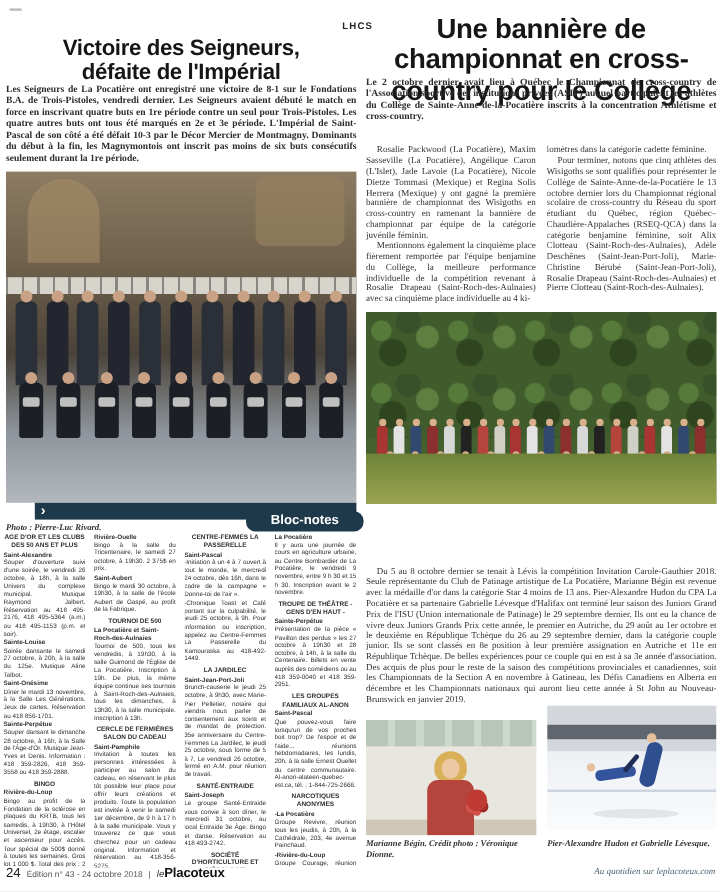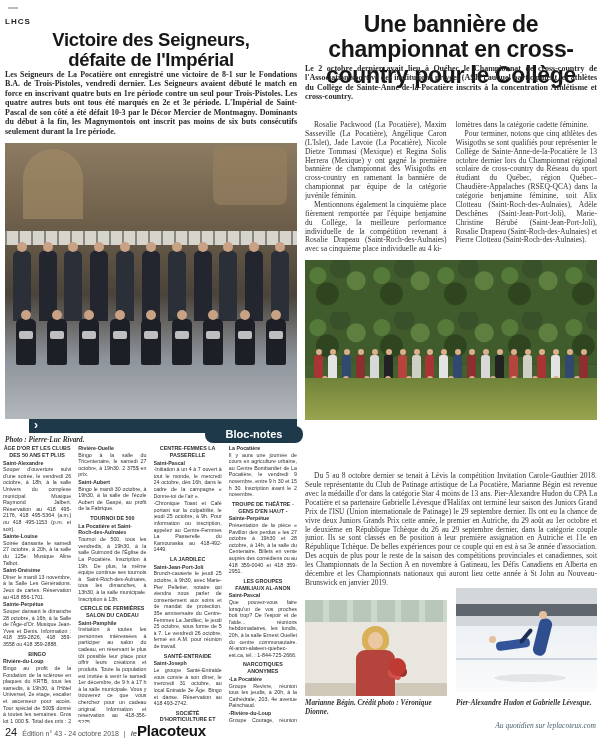--- a/index.html
+++ b/index.html
@@ -4,21 +4,21 @@
 <style>
   html,body{margin:0;padding:0;background:#e9e9e9;}
   #page{position:relative;width:600px;height:743px;background:#ffffff;overflow:hidden;
         font-family:"Liberation Serif",serif;}
   
   .h{position:absolute;margin:0;font-family:"Liberation Sans",sans-serif;font-weight:bold;
      color:#161616;text-align:center;letter-spacing:-0.3px;}
   .h1{left:35px;top:30px;width:232px;font-size:18.5px;line-height:1.06;}
   .h2{left:305px;top:12px;width:292px;font-size:23px;line-height:1.1;}
   .h3{left:315px;top:428px;width:272px;font-size:18.5px;line-height:1.1;}
-  .kicker{position:absolute;left:5px;top:17px;width:292px;text-align:left;
+  .kicker{position:absolute;left:19px;top:17px;width:292px;text-align:right;
           font-family:"Liberation Sans",sans-serif;font-weight:bold;font-size:8px;
           letter-spacing:1px;color:#222;}
   
   .lead{position:absolute;margin:0;font-weight:bold;text-align:justify;color:#2b2b2b;
         font-size:8px;line-height:1.18;}
   .lead1{left:5px;top:70px;width:292px;}
   .lead2{left:305px;top:64px;width:292px;}
   .cols2{position:absolute;left:305px;top:104px;width:292px;height:153px;display:flex;gap:9px;}
   .cols2 .c{flex:1;overflow:hidden;margin-top:17px;}
   .cols2 p{margin:0;font-size:7.6px;line-height:1.17;text-align:justify;color:#333;}
@@ -28,21 +28,21 @@
   
   .cap{position:absolute;font-style:italic;font-weight:bold;font-size:7.2px;color:#333;line-height:1.3;}
   .cap1{left:5px;top:436px;width:200px;}
   .cap3{left:305px;top:699px;width:142px;}
   .cap4{left:456px;top:699px;width:141px;}
   .tagline{position:absolute;right:4px;top:721px;font-style:italic;font-size:7.5px;color:#48626f;}
   .footerline{position:absolute;left:5px;top:722px;display:flex;align-items:baseline;gap:5px;
               font-family:"Liberation Sans",sans-serif;font-size:7px;color:#555;}
   .pgnum{font-size:11px;font-weight:normal;color:#1c1c1c;}
   .logo i{font-style:italic;font-size:8px;color:#333;}
-  .logo b{font-size:15px;color:#111;letter-spacing:-0.2px;}
+  .logo b{font-size:11px;color:#111;letter-spacing:-0.2px;}
   .fold{position:absolute;left:8px;top:7px;width:10px;height:2px;background:#bbb;}
   
   .bn-box{position:absolute;left:205px;top:426px;width:98px;height:17px;background:#1e3a4a;
           border-radius:8px;color:#fff;font-family:"Liberation Sans",sans-serif;font-weight:bold;
           font-size:11px;line-height:17px;text-align:center;}
   .bn-cols{position:absolute;left:3px;top:445px;width:294px;height:278px;display:flex;gap:7px;
            font-family:"Liberation Sans",sans-serif;color:#2f2f2f;}
   .bn-col{flex:1;overflow:hidden;font-size:5.3px;line-height:1.25;text-align:justify;}
   .bn-h{font-weight:bold;text-align:center;font-size:5.4px;margin:3px 0 1px;}
   .bn-h:first-child{margin-top:0;}

